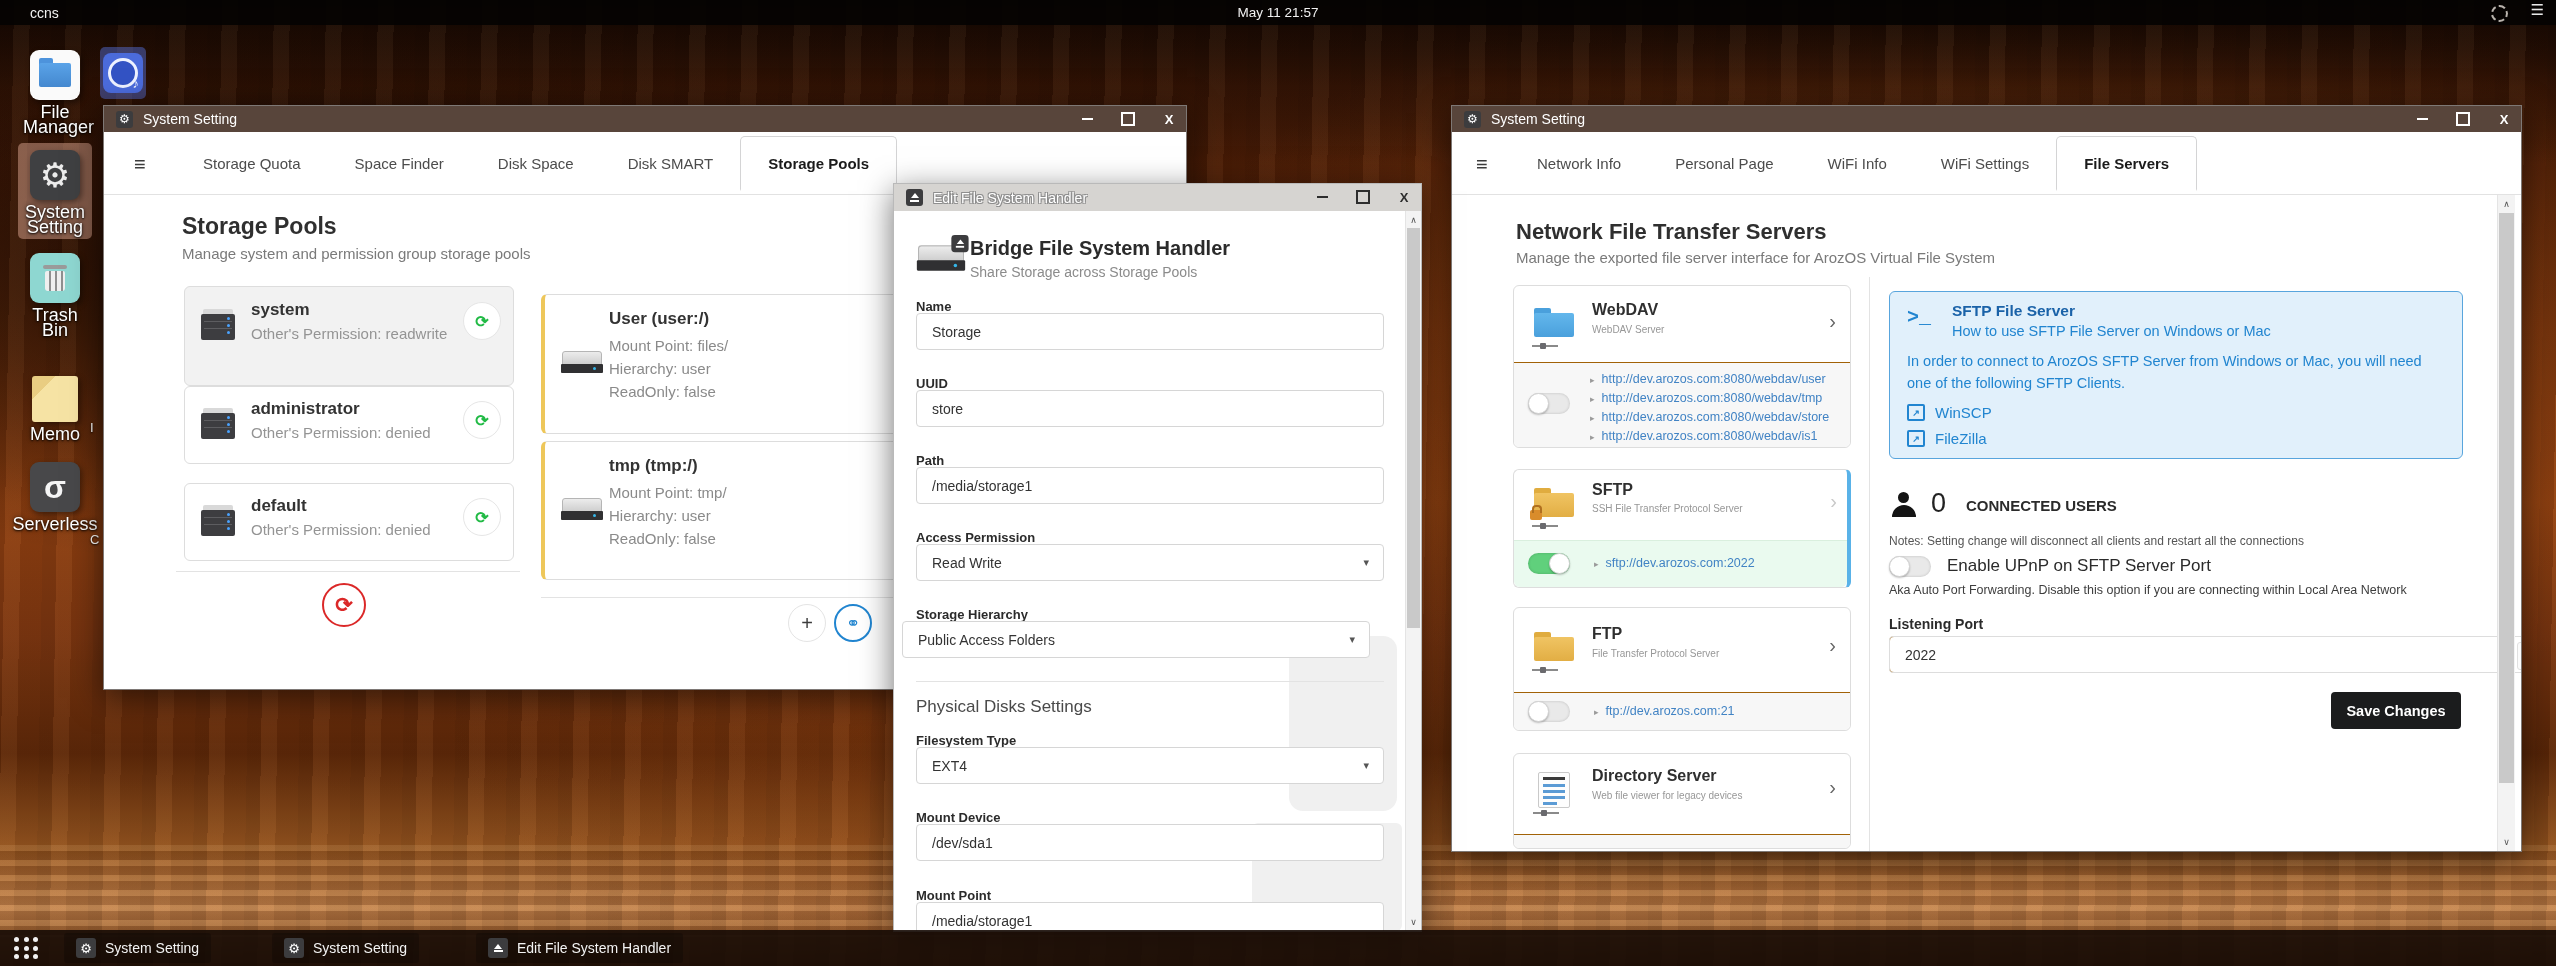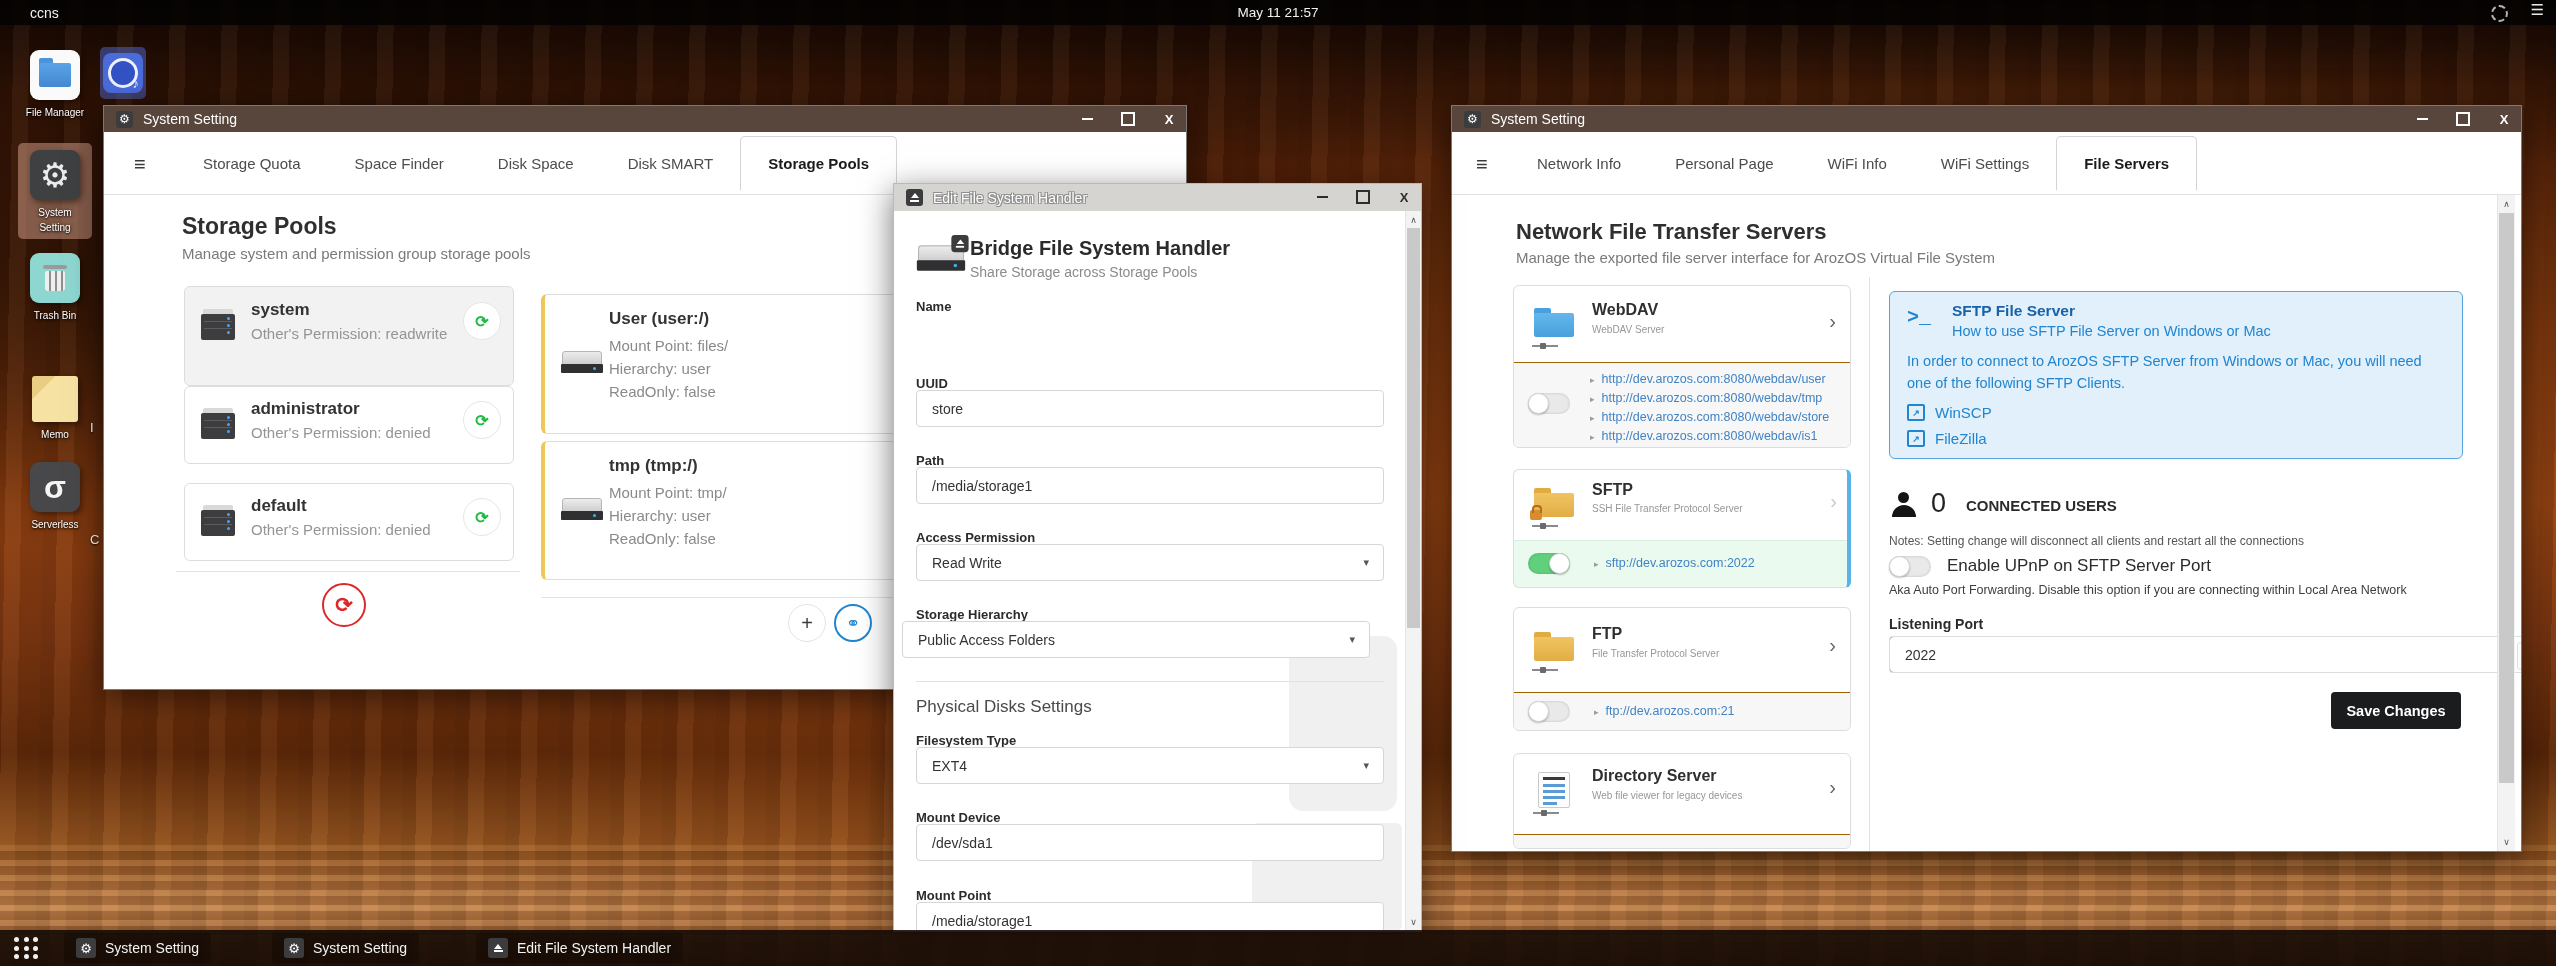--- a/index.html
+++ b/index.html
@@ -22,21 +22,21 @@
     color:#f2f2f2;display:flex;align-items:center;z-index:60;}
   .topbar .host{position:absolute;left:30px;font-size:14px;}
   .topbar .clock{position:absolute;left:50%;transform:translateX(-50%);font-size:13.5px;}
   .dashed-circle{position:absolute;right:48px;top:5px;width:13px;height:13px;border-radius:50%;
     border:2px dashed #b9b3ad;}
   .burger{position:absolute;right:12px;top:1px;font-size:15px;color:#e8e8e8;}
   
   .dicon{position:absolute;width:76px;display:flex;flex-direction:column;align-items:center;cursor:default;}
   .dicon .tile{width:50px;height:50px;border-radius:9px;display:flex;align-items:center;justify-content:center;
     box-shadow:2px 3px 6px rgba(0,0,0,.45);}
-  .dlabel{margin-top:5px;color:#fff;font-size:10px;line-height:15px;text-align:center;
+  .dlabel{margin-top:5px;color:#fff;font-size:18px;line-height:15px;text-align:center;
     text-shadow:0 1px 2px rgba(0,0,0,.9),0 0 4px rgba(0,0,0,.7);}
   .sel-tile{background:rgba(203,152,132,.55);border-radius:5px;padding:7px 5px 4px 5px;}
   .tile.white{background:#fafafa;}
   .fm-folder{position:relative;width:32px;height:24px;}
   .fm-tab{position:absolute;top:-5px;left:0;width:14px;height:7px;background:#4d93dc;border-radius:2px 2px 0 0;}
   .fm-body{position:absolute;inset:0;background:linear-gradient(#5aa3e8,#4488cf);border-radius:2px;}
   .tile.dark{background:#3f4042;}
   .gear-big{color:#ececec;font-size:34px;line-height:1;}
   .tile.teal{background:#8ed7d1;}
   .trash{position:relative;width:20px;height:26px;}
@@ -540,20 +540,21 @@
           <span class="ejsym" style="transform:scale(.8);">
               <span class="tri"></span>
               <span class="bar"></span>
             </span>
           </span>
       </div>
       <div style="position:absolute;left:76px;top:26px;font-size:20px;font-weight:bold;color:#2b2b2b;">Bridge File System Handler</div>
       <div style="position:absolute;left:76px;top:53px;font-size:14px;color:#8b8b8b;">Share Storage across Storage Pools</div>
 
       <div class="field-label" style="left:22px;top:88px;">Name</div>
+      <input class="tinput" style="left: 22px; top: 102px;" type="text" value="Storage">
 
       <div class="field-label" style="left:22px;top:165px;">UUID</div>
       <input class="tinput" style="left: 22px; top: 179px;" type="text" value="store">
 
       <div class="field-label" style="left:22px;top:242px;">Path</div>
       <input class="tinput" style="left: 22px; top: 256px;" type="text" value="/media/storage1">
 
       <div class="field-label" style="left:22px;top:319px;">Access Permission</div>
       <div class="dsel" style="left:22px;top:333px;">
         <span>Read Write</span>

